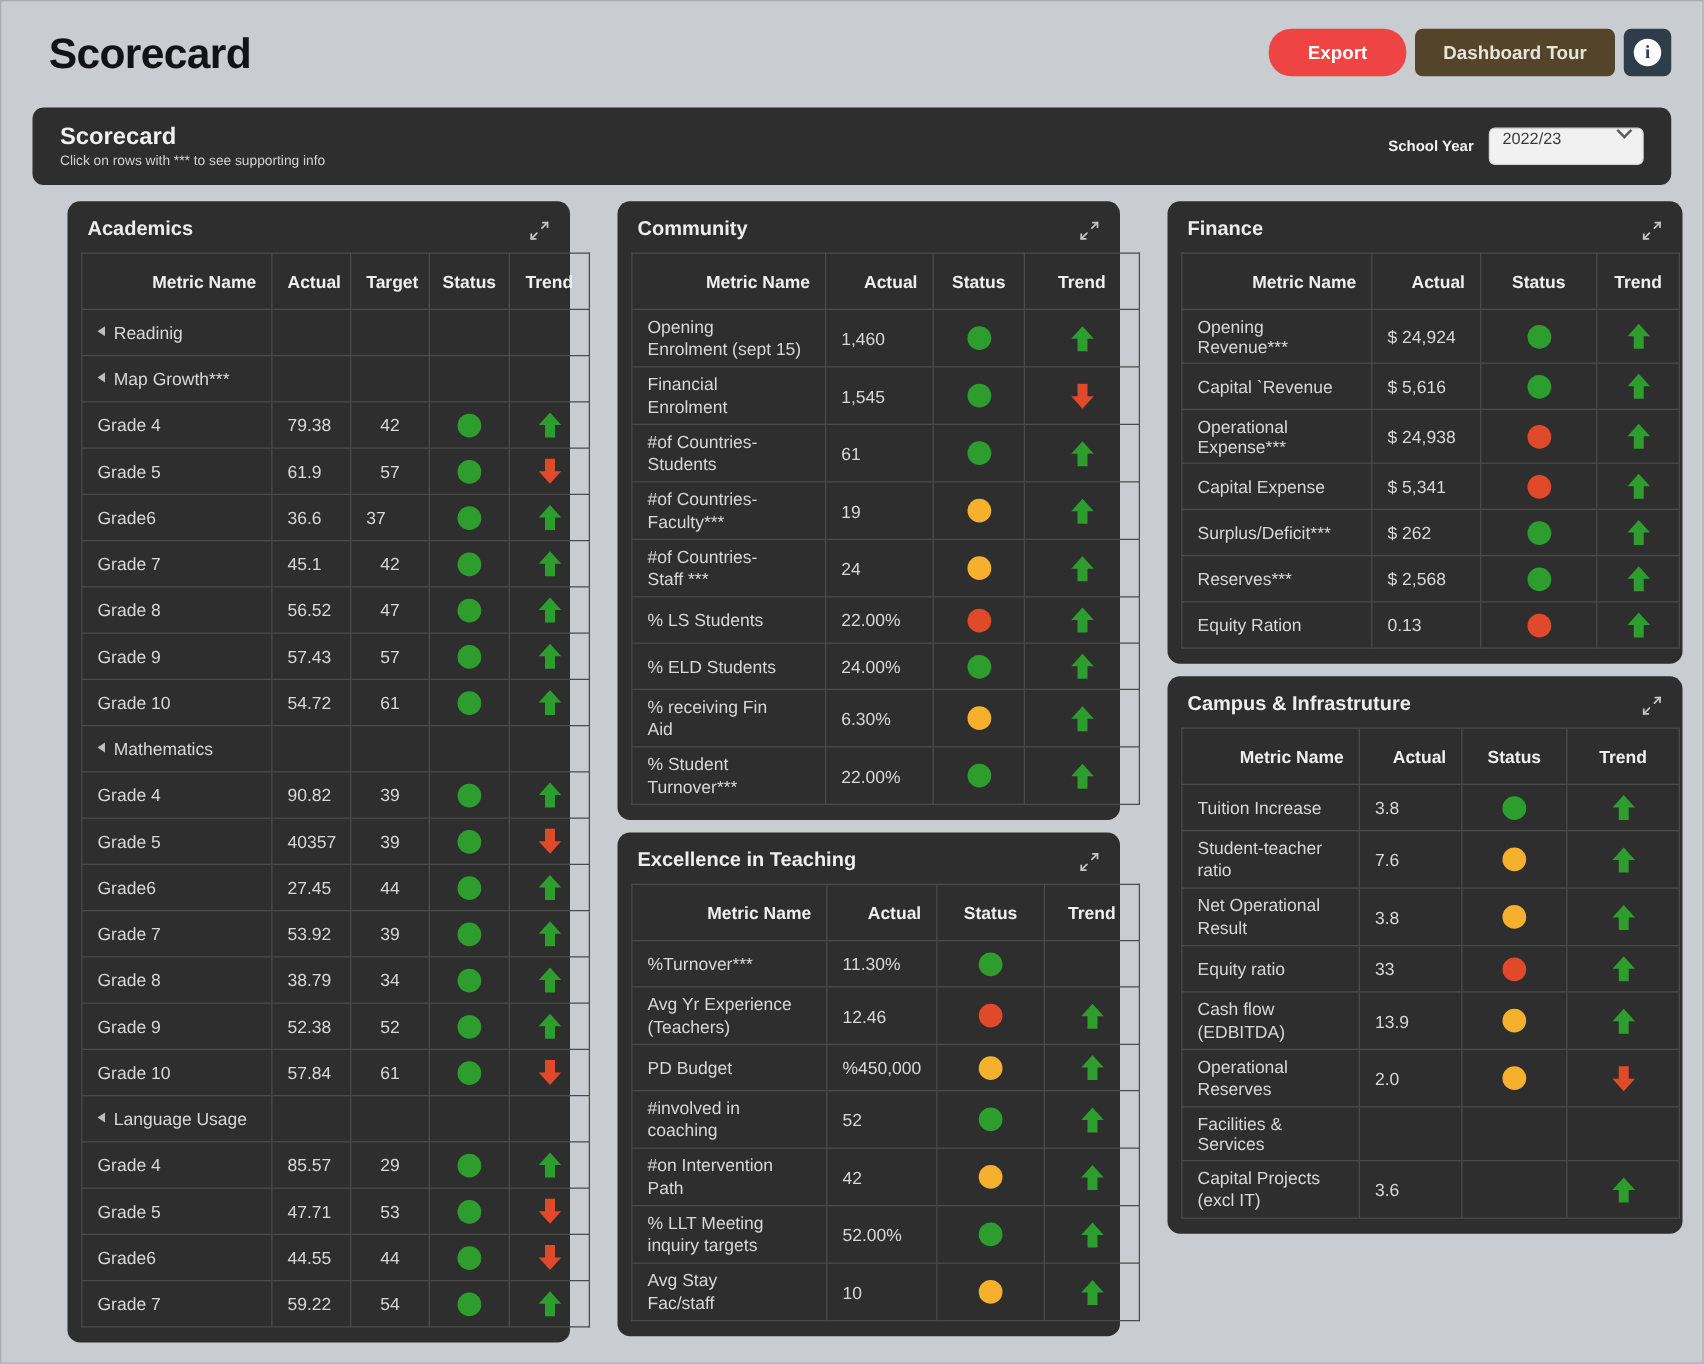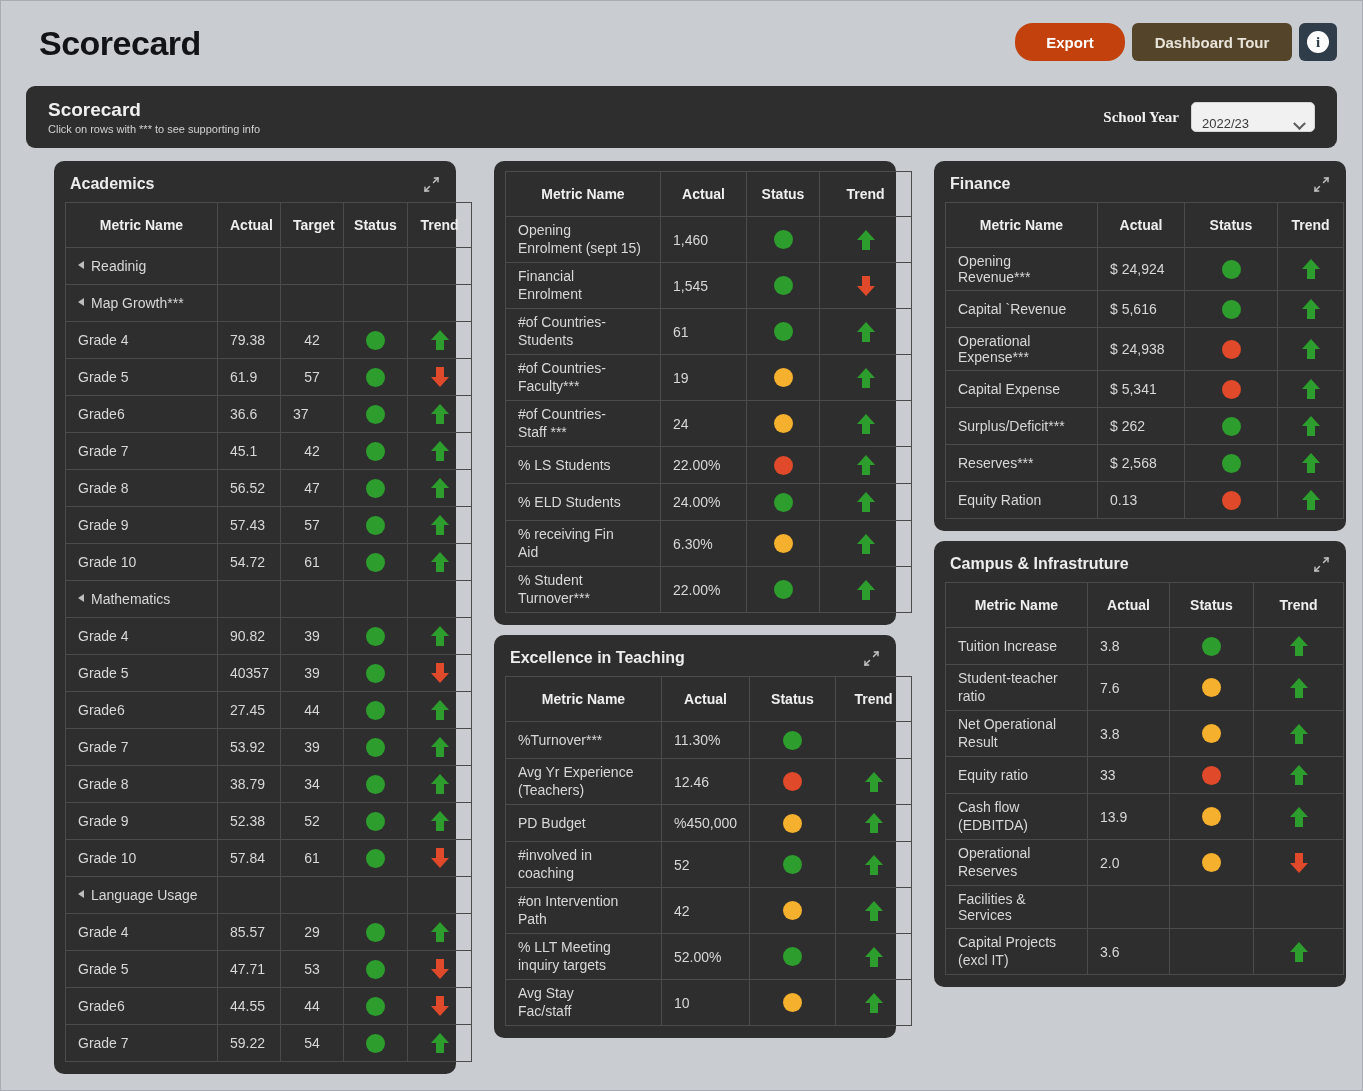--- a/index.html
+++ b/index.html
@@ -50,21 +50,21 @@
     font-size: 15px;
     font-weight: bold;
     color: #ffffff;
     cursor: pointer;
     height: 38px;
     padding: 0 22px;
     display: flex;
     align-items: center;
     justify-content: center;
   }
-  .btn-export { background: #c2410c; min-width: 110px; border-radius: 18px; }
+  .btn-export { background: #ef4444; min-width: 110px; border-radius: 18px; }
   .btn-tour   { background: #54442a; min-width: 160px; color: #e9e4da; }
   .btn-info {
     background: #2f3c4a;
     width: 38px;
     padding: 0;
     border-radius: 6px;
   }
   .info-circle {
     width: 22px; height: 22px;
     border-radius: 50%;
@@ -102,32 +102,31 @@
   }
   .band-right {
     position: absolute;
     right: 22px;
     display: flex;
     align-items: center;
     gap: 12px;
   }
   .band-label {
     color: #f1f1f1;
-    font-size: 15px;
+    font-size: 12px;
     font-weight: bold;
-    font-family: Liberation Serif, serif;
   }
   .year-select {
     width: 124px;
     height: 30px;
     background: #f1f1f1;
     border: 1px solid #d5d5d5;
     border-radius: 5px;
     display: flex;
-    align-items: flex-end;
+    align-items: flex-start;
     justify-content: space-between;
     padding: 0 10px;
     cursor: pointer;
   }
   .year-select .val { font-size: 13px; color: #3a3a3a; }
   .chev {
     width: 9px; height: 9px;
     border-right: 2px solid #5c5c5c;
     border-bottom: 2px solid #5c5c5c;
     transform: rotate(45deg) translate(-2px, -2px);
@@ -171,21 +170,21 @@
   table.sc th, table.sc td {
     border: 1px solid #4b4b4b;
     color: #d8d8d8;
   }
   table.sc th {
     font-size: 14px;
     font-weight: bold;
     color: #efefef;
     height: 45px;
     padding: 0 12px;
-    text-align: center;
+    text-align: right;
     vertical-align: middle;
   }
   table.sc th.c { text-align: center; padding: 0; }
 
   table.sc td {
     height: 37px;
     font-size: 14px;
     padding: 5px 12px;
     vertical-align: middle;
   }
@@ -481,20 +480,33 @@
                     </svg></span></td>
               </tr>
             </tbody>
         </table>
       </div>
     </div>
 
     <div class="col">
 
       <div class="panel">
+        <div class="panel-head">
+          <span class="panel-title">Community</span>
+          <span class="expand-icon">
+            <svg width="17" height="17" viewBox="0 0 17 17">
+              <g stroke="#c6c6c6" stroke-width="1.4" fill="none" stroke-linecap="round">
+                <path d="M10.5 6.5 L15 2"></path>
+                  <path d="M11.3 2 L15 2 L15 5.7"></path>
+                <path d="M6.5 10.5 L2 15"></path>
+                  <path d="M5.7 15 L2 15 L2 11.3"></path>
+              </g>
+            </svg>
+          </span>
+        </div>
         <table class="sc">
           <colgroup>
               <col style="width:155px">
               <col style="width:86px">
               <col style="width:73px">
               <col style="width:92px">
             </colgroup>
           <thead>
               <tr id="cm-head">
                 <th>Metric Name</th>

